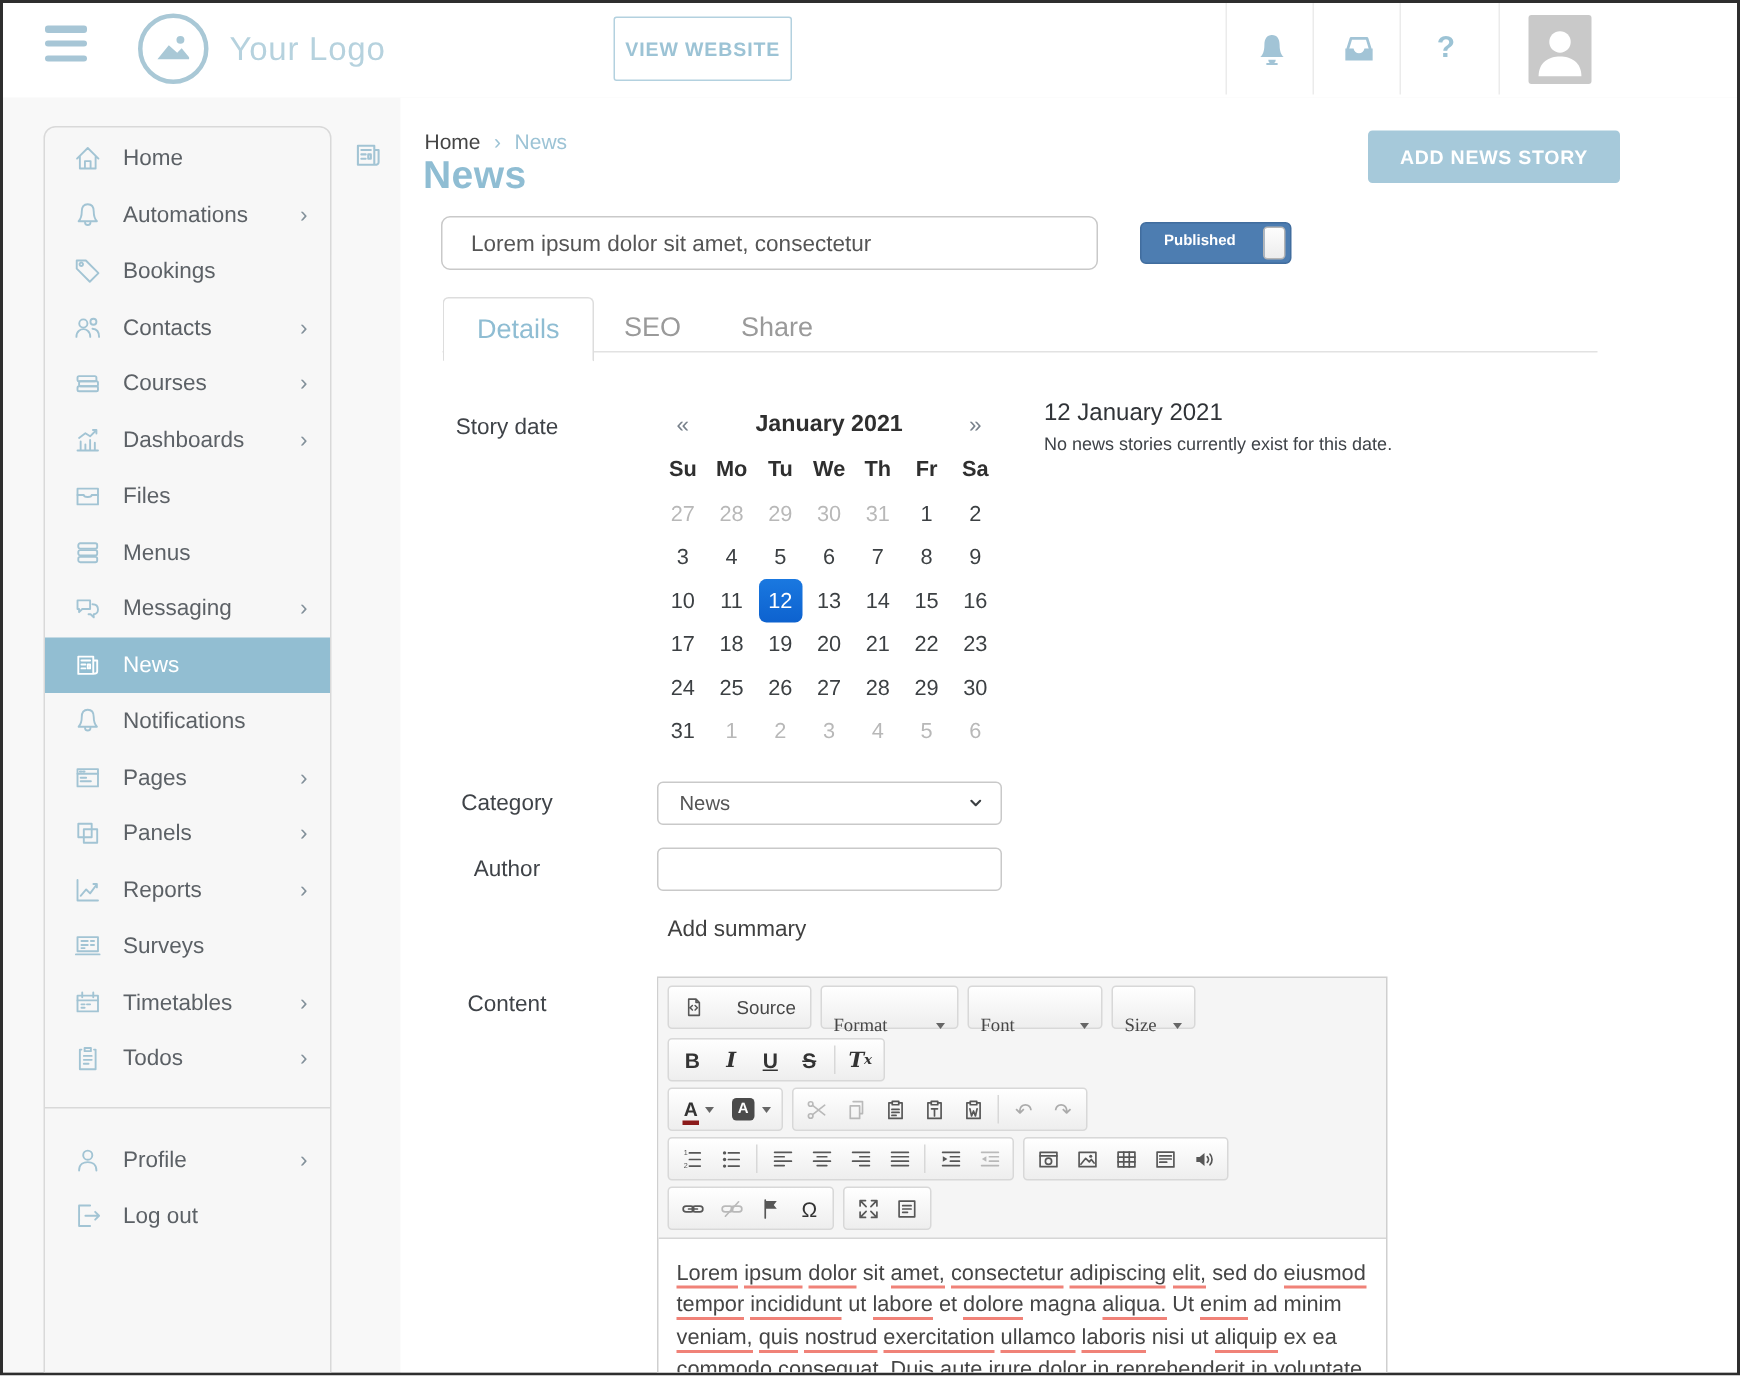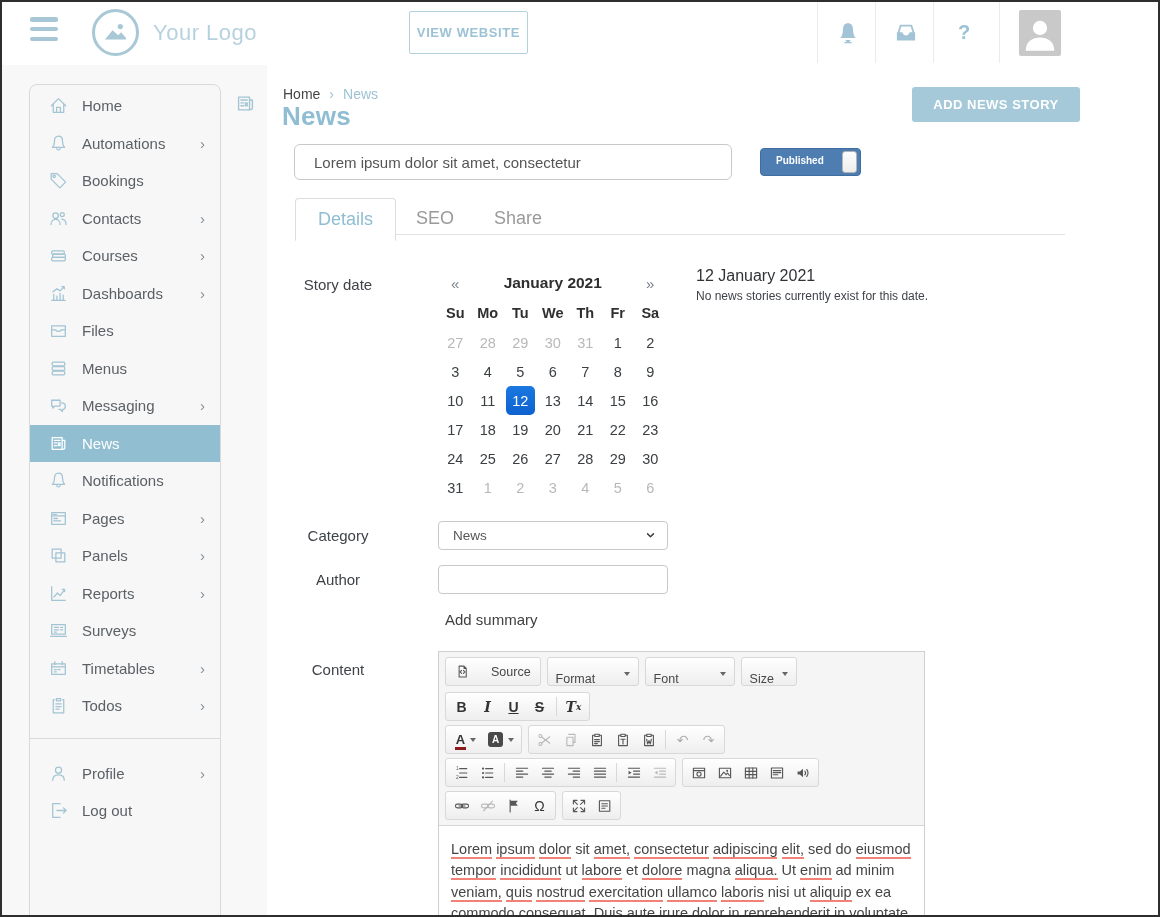--- a/index.html
+++ b/index.html
@@ -84,21 +84,21 @@
   .tb-btn .ic { width:16px; height:16px; stroke-width:1.4; }
   .tb-btn.dis { opacity:.38; cursor:default; }
   .tb-sep { width:1px; height:19px; background:#d8d8d8; margin:0 3px; }
   .tb-glyph { font-size:14px; color:#333; }
   .g-bold { font-weight:bold; }
   .g-italic { font-style:italic; font-family:"DejaVu Serif", serif; font-weight:bold; }
   .g-under { text-decoration:underline; font-weight:bold; }
   .g-strike { text-decoration:line-through; font-weight:bold; }
   .g-tx { font-family:"DejaVu Serif", serif; font-style:italic; font-weight:bold; }
   .g-tx sub { font-size:9px; }
-  .tb-dd { display:flex; background:transparent; border:none; cursor:pointer; height:24px; padding:0 5px; font-family:Liberation Sans, sans-serif;margin-top:24px; }
+  .tb-dd { display:flex; align-items:center; background:transparent; border:none; cursor:pointer; height:24px; padding:0 5px; font-family:Liberation Serif, serif;margin-top:24px; }
   .tb-dd .lbl { font-size:12.5px; color:#474747; text-align:left; flex:1; }
   .dd-format { width:84px; } .dd-font { width:82px; } .dd-size { width:48px; }
   .caret { width:0; height:0; border-left:3.5px solid transparent; border-right:3.5px solid transparent; border-top:4px solid #666; margin-left:5px; }
   .src-lbl { font-size:12.5px; color:#474747; margin-left:21px; }
   .colA { position:relative; font-size:13px; font-weight:bold; color:#333; line-height:1; }
   .colA::after { content:""; position:absolute; left:-1px; right:-1px; bottom:-4px; height:3px; background:#8b1a1a; }
   .colBox { width:15px; height:15px; background:#4a4a4a; border-radius:3px; color:#fff; font-size:10px; font-weight:bold; display:flex; align-items:center; justify-content:center; }
   .editor-body { padding:13px 12px; font-size:14.5px; color:#454545; line-height:1.47; }
   .mis { border-bottom:2px solid #f08278; }
 

